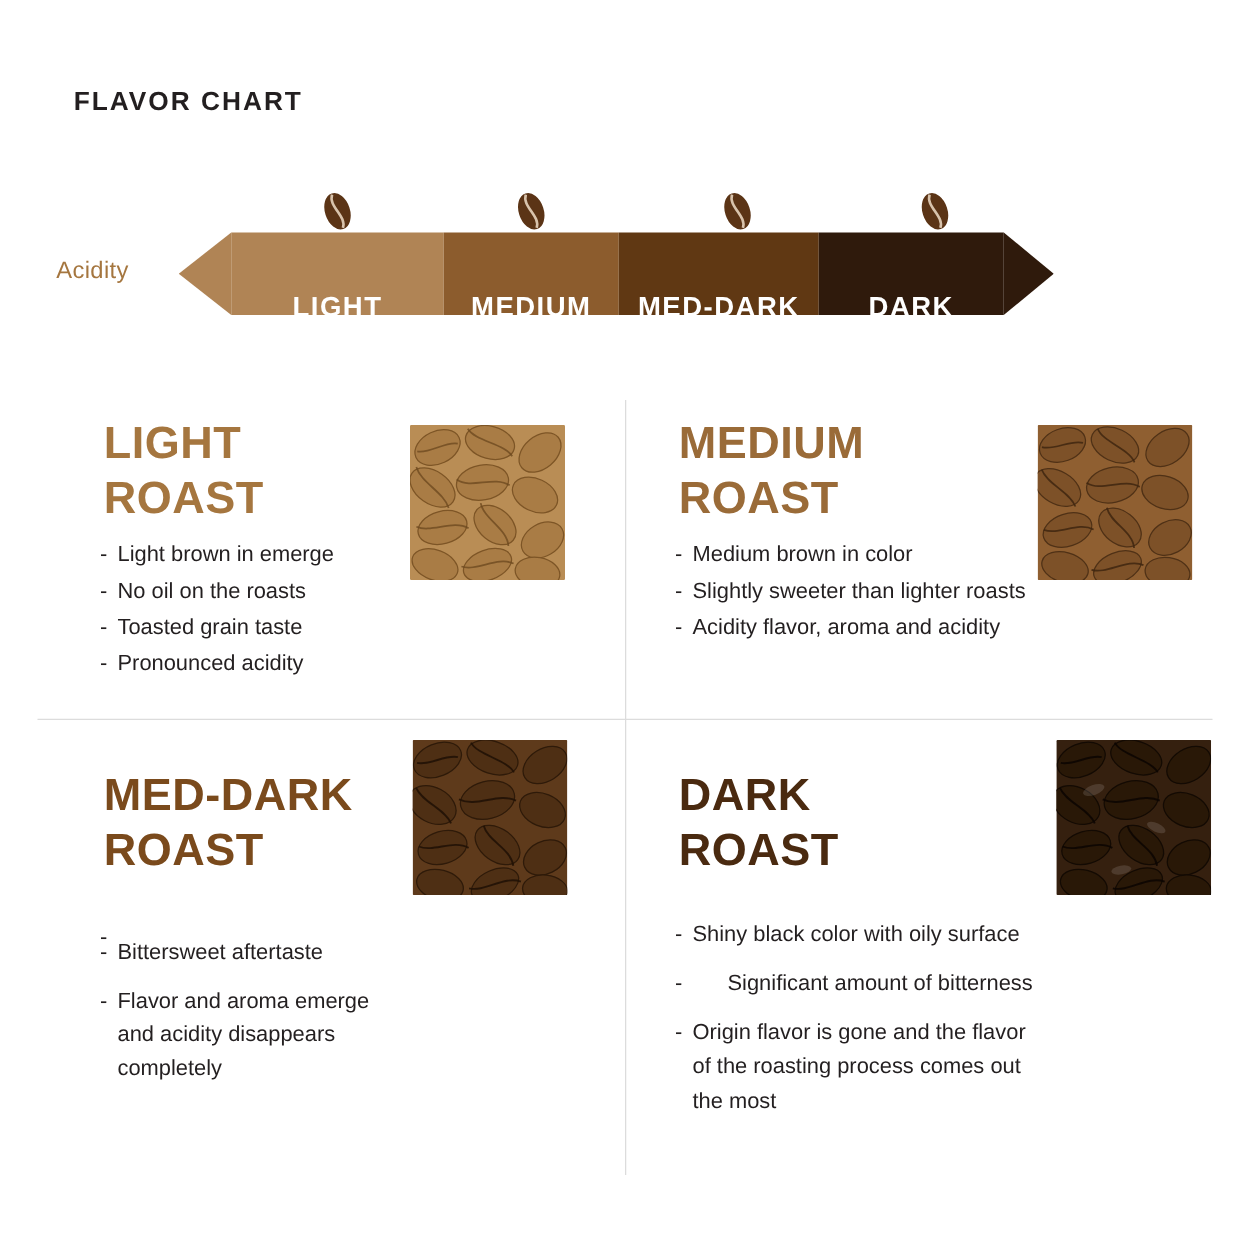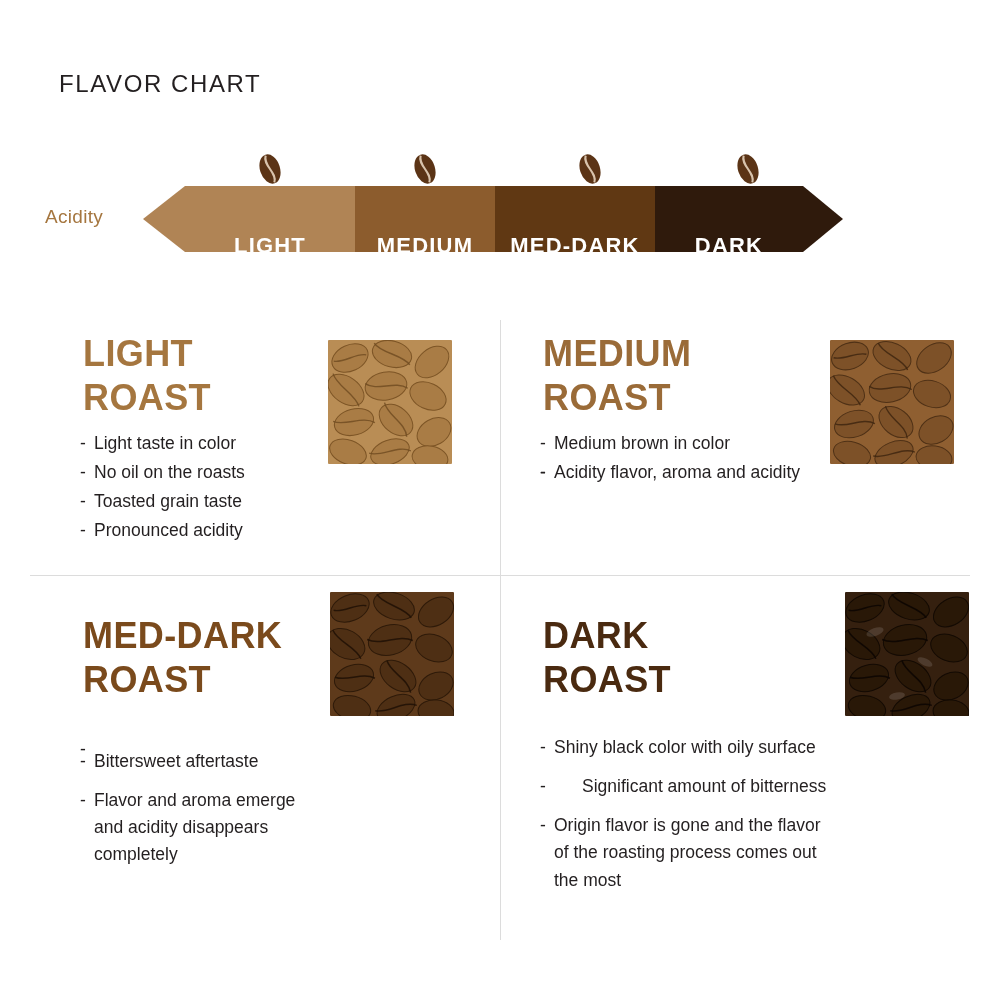--- a/index.html
+++ b/index.html
@@ -14,24 +14,24 @@
     color: #231f20;
     overflow: hidden;
     position: relative;
   }
 
   
   .chart-title {
     position: absolute;
     left: 59px;
     top: 70px;
-    font-size: 24px;
+    font-size: 21px;
     letter-spacing: 1.6px;
     color: #231f20;
-    font-weight: 400;
+    font-weight: 700;
     text-align: right;
   }
 
   
   .scale-wrap {
     position: absolute;
     left: 0;
     top: 160px;
     width: 804px;
     height: 115px;
@@ -237,21 +237,21 @@
           <path d="M-2 44 C8 52 28 48 38 56" transform="rotate(35 18 50)"></path>
           <path d="M38 40 C48 50 68 42 79 52" transform="rotate(-10 58 46)"></path>
           <path d="M6 76 C16 84 36 78 46 88" transform="rotate(-15 26 82)"></path>
           <path d="M48 74 C58 82 78 76 87 86" transform="rotate(40 68 80)"></path>
           <path d="M42 106 C52 114 72 108 82 118" transform="rotate(-20 62 112)"></path>
         </g>
       </svg>
     </div>
 
     <ul class="roast-list" style="left:80px; top:130px; width:300px;">
-      <li><span class="dash">-</span><span>Light taste in color</span></li>
+      <li><span class="dash">-</span><span>Light brown in emerge</span></li>
       <li><span class="dash">-</span><span>No oil on the roasts</span></li>
       <li><span class="dash">-</span><span>Toasted grain taste</span></li>
       <li><span class="dash">-</span><span>Pronounced acidity</span></li>
     </ul>
   </div>
 
   <div class="cell cell-tr">
     <div class="roast-heading" style="left:43px; top:32px; color:#9a6b38;">MEDIUM
 ROAST</div>
 
@@ -279,21 +279,21 @@
           <path d="M40 42 C50 52 70 44 81 54" transform="rotate(-12 60 48)"></path>
           <path d="M6 78 C16 86 34 80 44 90" transform="rotate(-18 24 84)"></path>
           <path d="M48 76 C58 84 76 78 85 88" transform="rotate(38 66 82)"></path>
           <path d="M44 108 C54 116 74 110 84 120" transform="rotate(-22 64 114)"></path>
         </g>
       </svg>
     </div>
 
     <ul class="roast-list" style="left:40px; top:130px; width:420px;">
       <li><span class="dash">-</span><span>Medium brown in color</span></li>
-      <li><span class="dash">-</span></li>
+      <li><span class="dash">-</span><span>Slightly sweeter than lighter roasts</span></li>
       <li><span class="dash">-</span><span>Acidity flavor, aroma and acidity</span></li>
     </ul>
   </div>
 
   <div class="cell cell-bl">
     <div class="roast-heading" style="left:83px; top:38px; color:#7a4a1c;">MED-DARK
 ROAST</div>
 
     <div class="bean-photo" style="left:330px; top:16px;">
       <svg width="124" height="124" viewBox="0 0 124 124">

